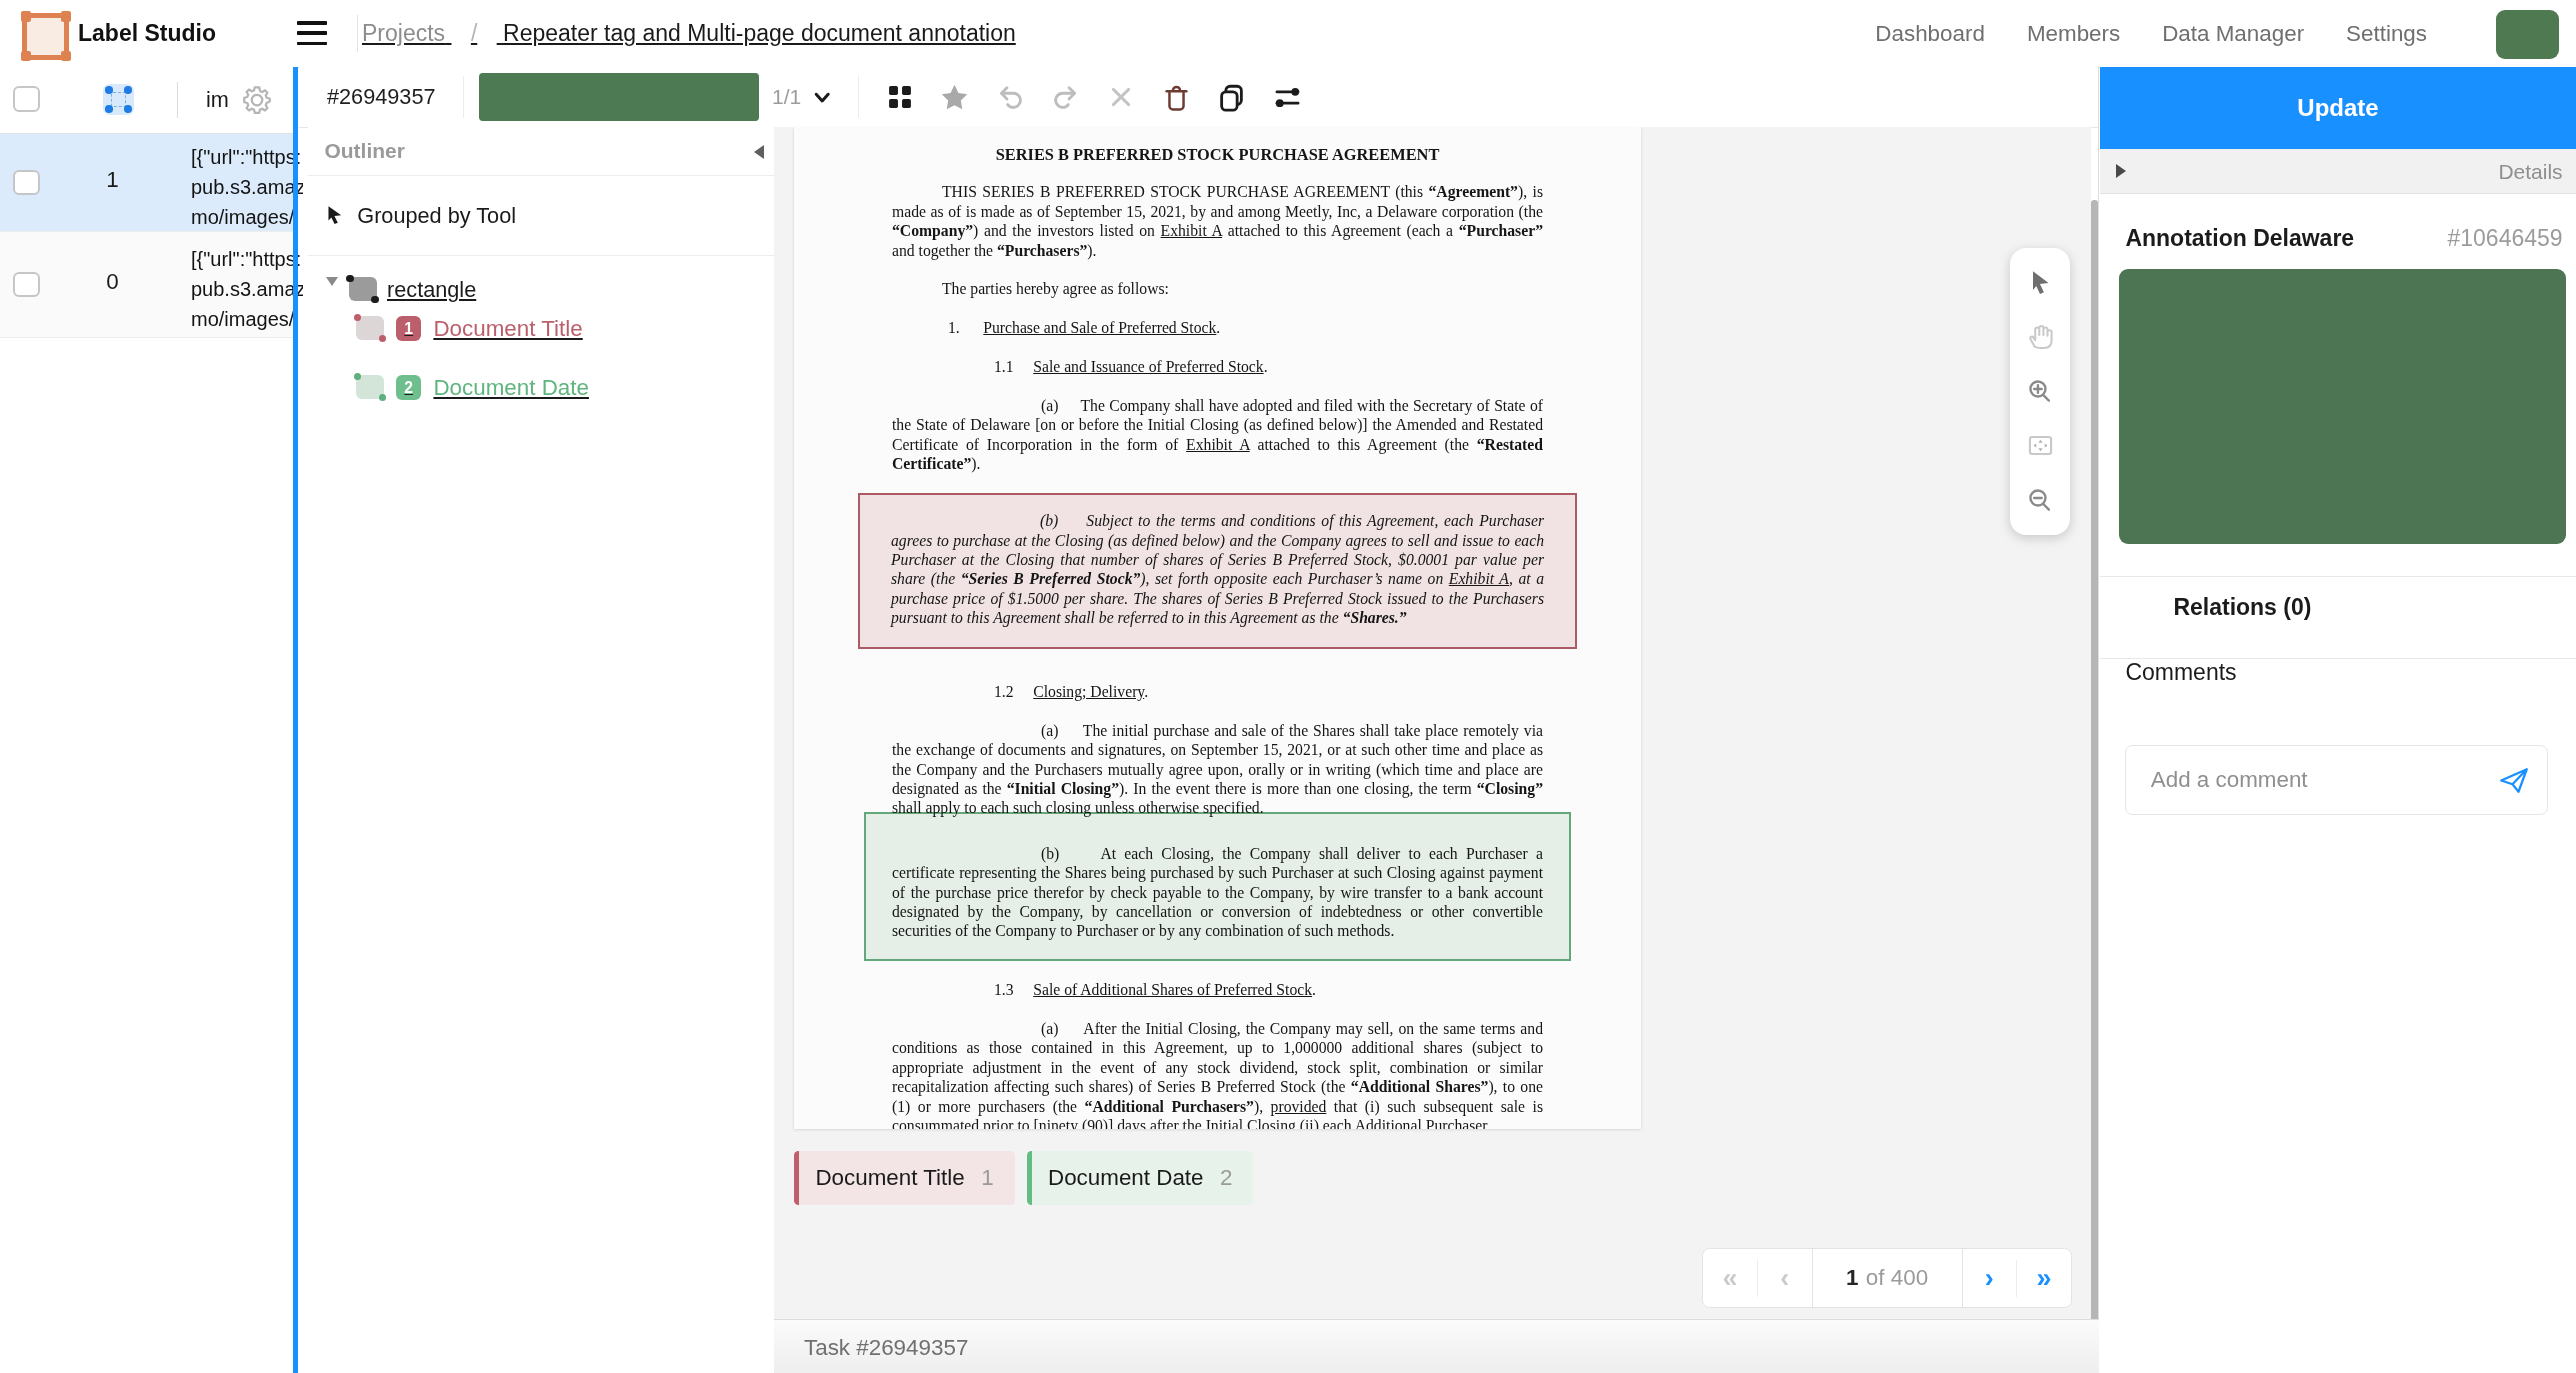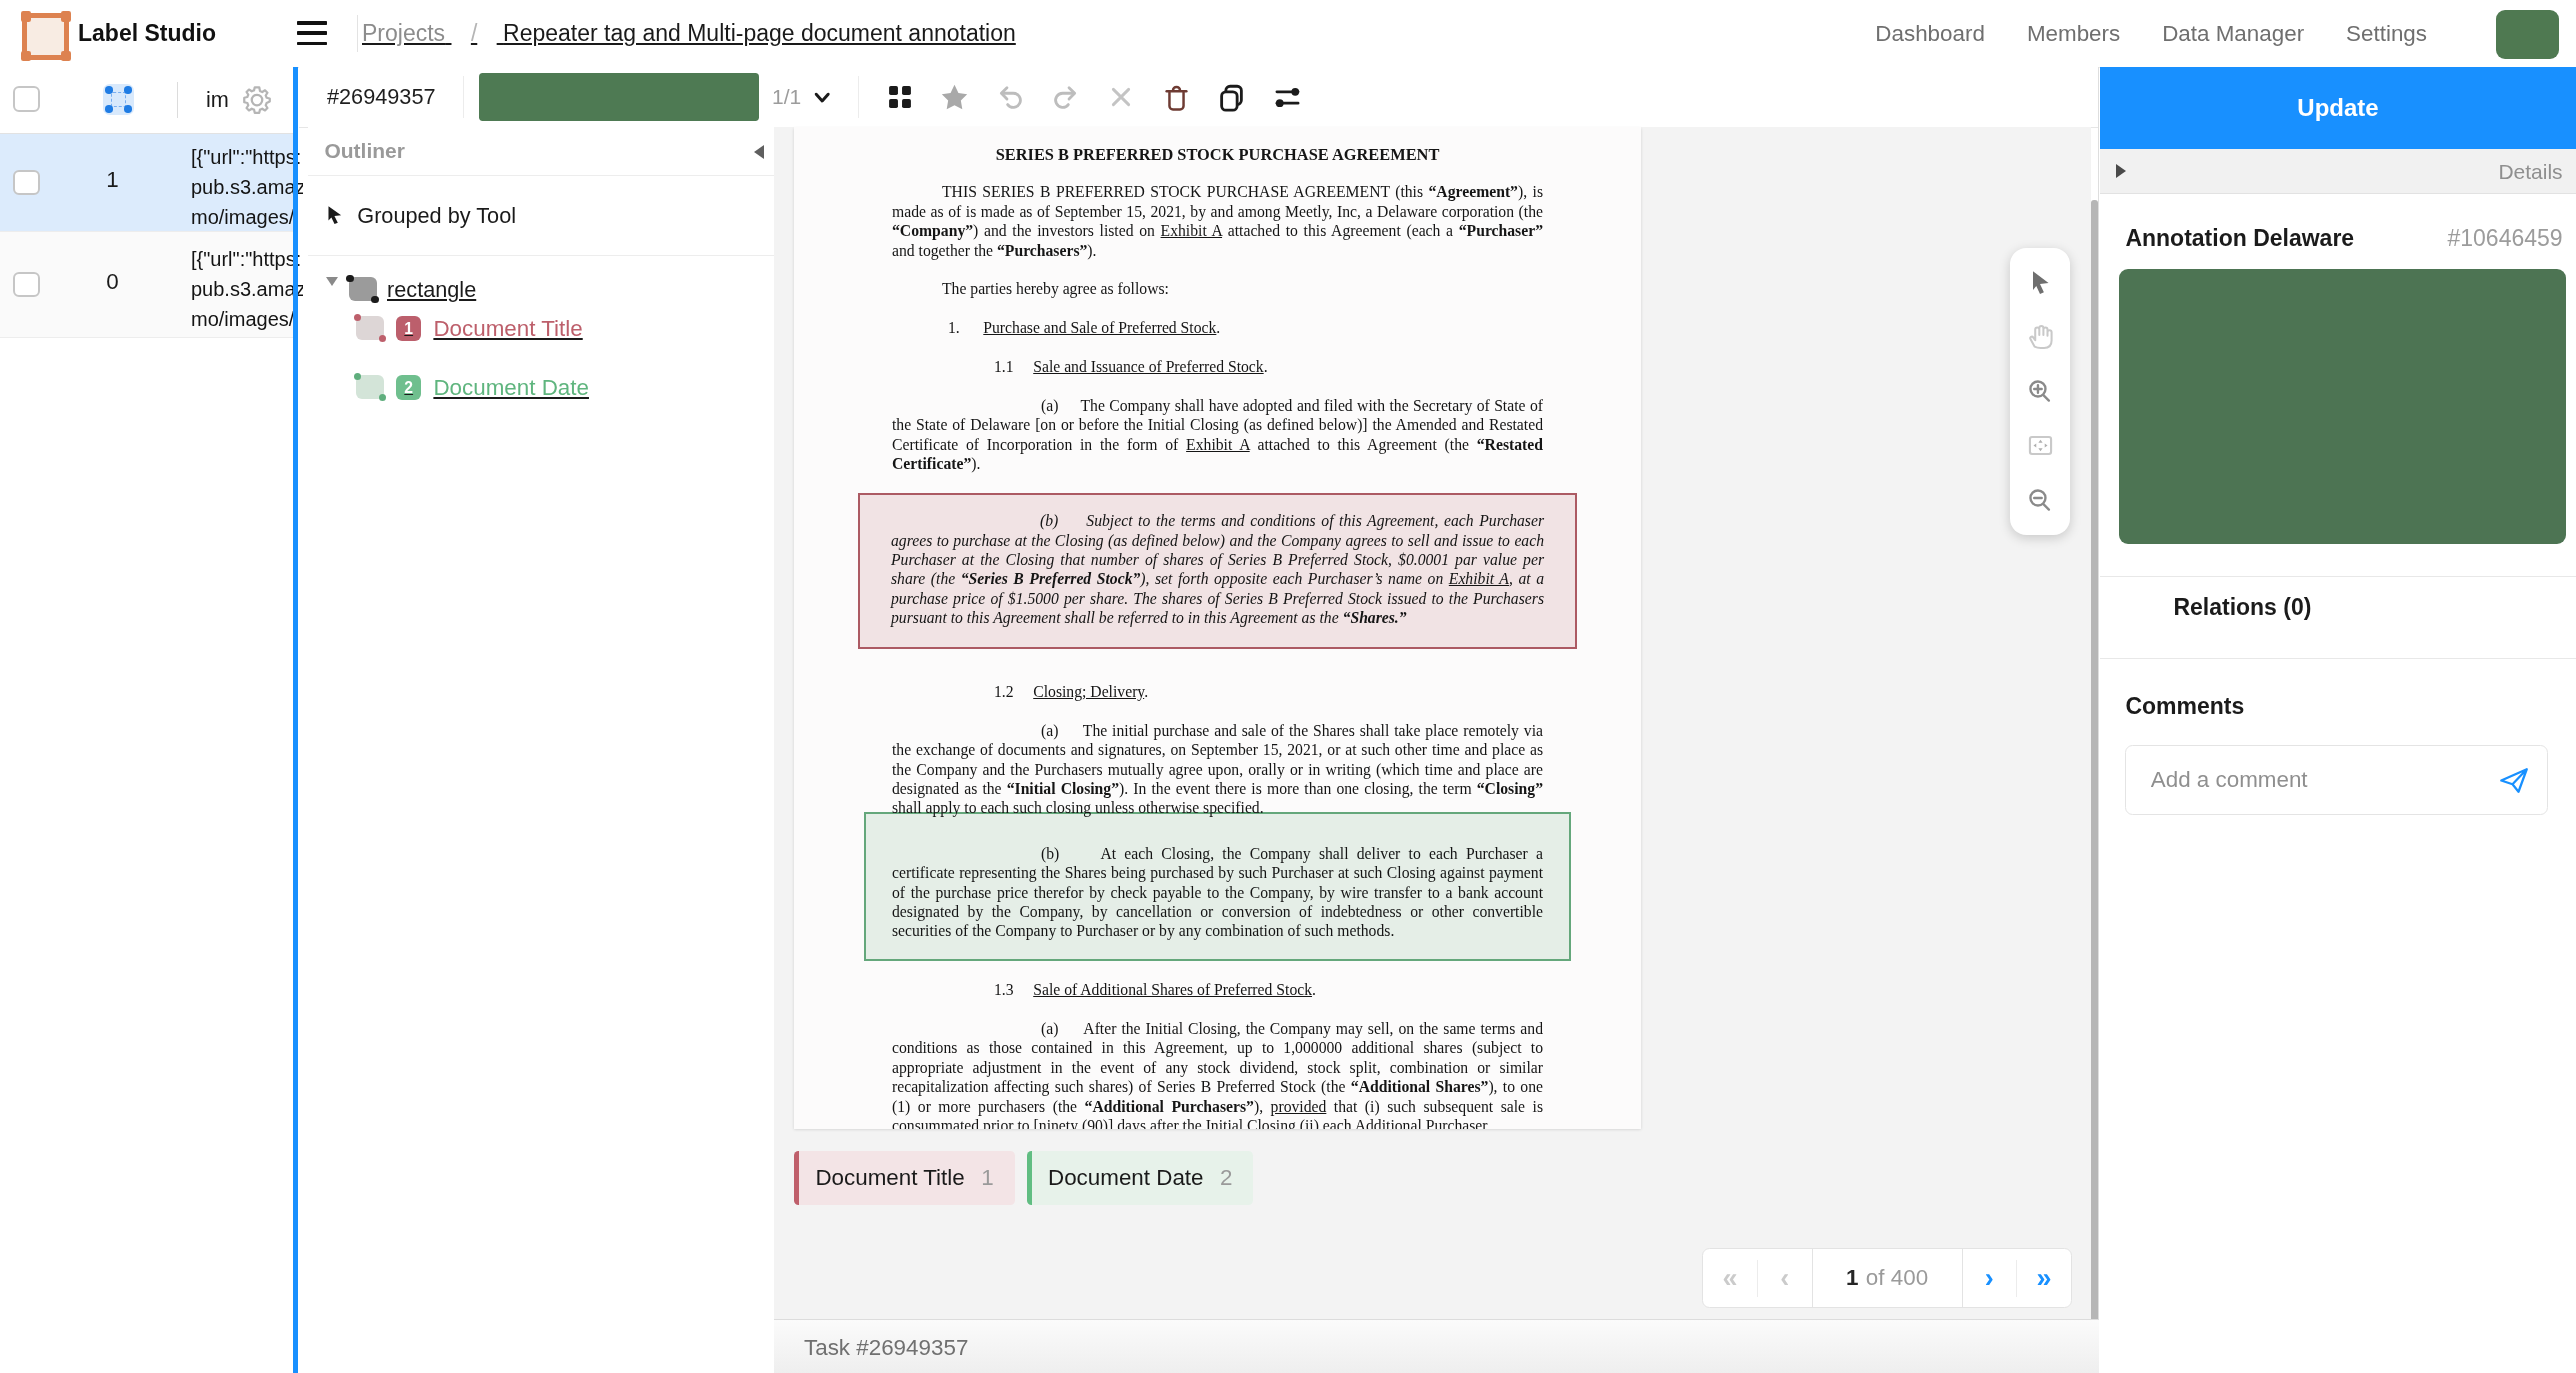--- a/index.html
+++ b/index.html
@@ -131,21 +131,21 @@
     font-size:24px;font-weight:bold;display:flex;align-items:center;justify-content:center;cursor:pointer;}
   .details-bar{position:absolute;left:0;top:82px;width:476px;height:45px;background:#f1f1f1;border-bottom:0.7px solid #e2e2e2;box-sizing:border-box;}
   .tri-right{position:absolute;left:16.4px;top:15px;width:0;height:0;border-top:7.5px solid transparent;border-bottom:7.5px solid transparent;border-left:10.5px solid #4a4a4a;cursor:pointer;}
   .details-label{position:absolute;right:13.4px;height:45px;line-height:45px;font-size:21px;color:#8f8f8f;}
   .hist-title{position:absolute;left:25.4px;top:158px;font-size:23px;font-weight:bold;color:#1b1b1b;}
   .hist-id{position:absolute;right:13.4px;top:158px;font-size:23px;color:#9c9c9c;}
   .redacted-green{position:absolute;left:19.4px;top:202px;width:447px;height:275px;background:#4d7453;border-radius:9px;}
   .rp-div1{position:absolute;left:0;top:509px;width:476px;height:0.7px;background:#e8e8e8;}
   .relations-title{position:absolute;left:25.4px;top:527px;font-size:23px;font-weight:bold;color:#1b1b1b;margin-left:48px;}
   .rp-div2{position:absolute;left:0;top:591px;width:476px;height:0.7px;background:#e8e8e8;}
-  .comments-title{position:absolute;left:25.4px;top:626px;font-size:23px;font-weight:bold;color:#1b1b1b;}
+  .comments-title{position:absolute;left:25.4px;top:592px;font-size:23px;font-weight:normal;color:#1b1b1b;}
   .comment-box{position:absolute;left:25.4px;top:678px;width:423px;height:70px;border:1.5px solid #e4e4e4;border-radius:7.5px;
     background:#fff;display:flex;align-items:center;padding:0 18px 0 22.4px;box-sizing:border-box;gap:12px;}
   .comment-input{flex:1;border:none;outline:none;font-size:22.4px;color:#444;font-family:"Liberation Sans",sans-serif;background:transparent;}
   .comment-input::placeholder{color:#8f8f8f;}
 
   svg{display:block;}
 </style>
 </head>
 <body>
 

